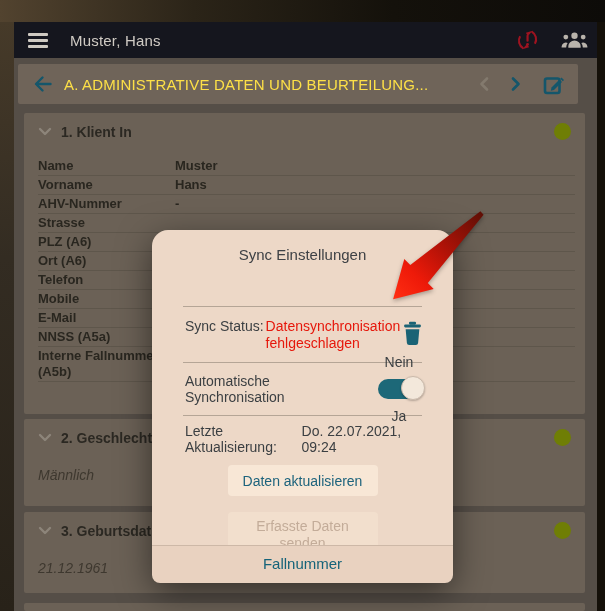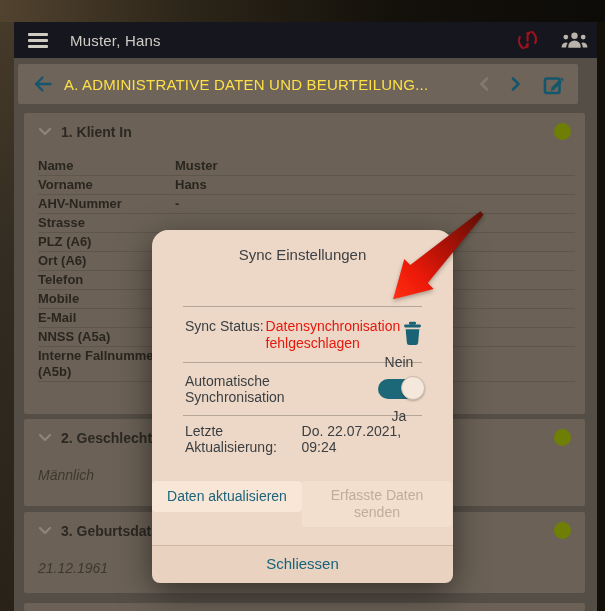--- a/index.html
+++ b/index.html
@@ -60,21 +60,21 @@
   .m-auto { height:53px; display:flex; align-items:center; padding-left:2px; }
   .m-auto-label { width:120px; font-size:14px; line-height:16px; color:#3b3f42; }
   .toggle-group { margin-left:auto; display:flex; align-items:center; gap:9px; padding-right:2px;flex-direction:column; }
   .track { position:relative; width:42px; height:20px; border-radius:10px; background:#1d6878;
     border:none; cursor:pointer; }
   .knob { position:absolute; right:-5px; top:-3px; width:24px; height:24px; border-radius:50%;
     background:#f3e8db; border:1px solid #cbbaab; box-shadow:0 1px 2px rgba(0,0,0,0.25); }
   .m-last { height:44px; display:flex; padding:7px 0 0 2px; }
   .m-last-label { width:118px; font-size:14px; line-height:16px; color:#3b3f42; }
   .m-last-value { width:122px; font-size:14px; line-height:16px; color:#3b3f42; }
-  .m-buttons { padding-top:6px; display:flex; flex-direction:row; align-items:center; }
+  .m-buttons { padding-top:6px; display:flex; flex-direction:column; align-items:center; }
   .btn-refresh { width:150px; height:31px; background:#f8e7d6; border:none; border-radius:4px;
     color:#1d637c; font-size:14px; font-family:inherit; cursor:pointer; }
   .btn-send { width:150px; height:46px; margin-top:16px; background:#f2dfcd; border:none; border-radius:4px;
     color:#c3ac99; font-size:14px; line-height:17px; font-family:inherit; padding:0 14px; }
   .m-footer { position:absolute; left:0; bottom:0; width:100%; height:38px; background:#e9d2c0;
     border-top:1px solid #cdb8a7; border-radius:0 0 8px 8px; text-align:center; }
   .btn-close { background:none; border:none; color:#156379; font-size:15px; line-height:36px;
     font-family:inherit; cursor:pointer; }
 
   .red-arrow { position:absolute; left:383px; top:206px; z-index:20;
@@ -265,21 +265,21 @@
       <span class="m-last-label">Letzte Aktualisierung:</span>
       <span class="m-last-value">Do. 22.07.2021, 09:24</span>
     </div>
 
     <div class="m-buttons">
       <button class="btn-refresh">Daten aktualisieren</button>
       <button class="btn-send" disabled="">Erfasste Daten senden</button>
     </div>
 
     <div class="m-footer">
-      <button class="btn-close">Schliessen</button>
+      <button class="btn-close">Fallnummer</button>
     </div>
   </div>
 
   <svg class="red-arrow" width="106" height="106" viewBox="0 0 106 106">
     <defs>
       <linearGradient id="ag" gradientUnits="userSpaceOnUse" x1="99" y1="7" x2="12" y2="92">
         <stop offset="0" stop-color="#5f0f05"></stop>
         <stop offset="0.45" stop-color="#b41207"></stop>
         <stop offset="0.75" stop-color="#ee1a09"></stop>
         <stop offset="1" stop-color="#ff2d12"></stop>

